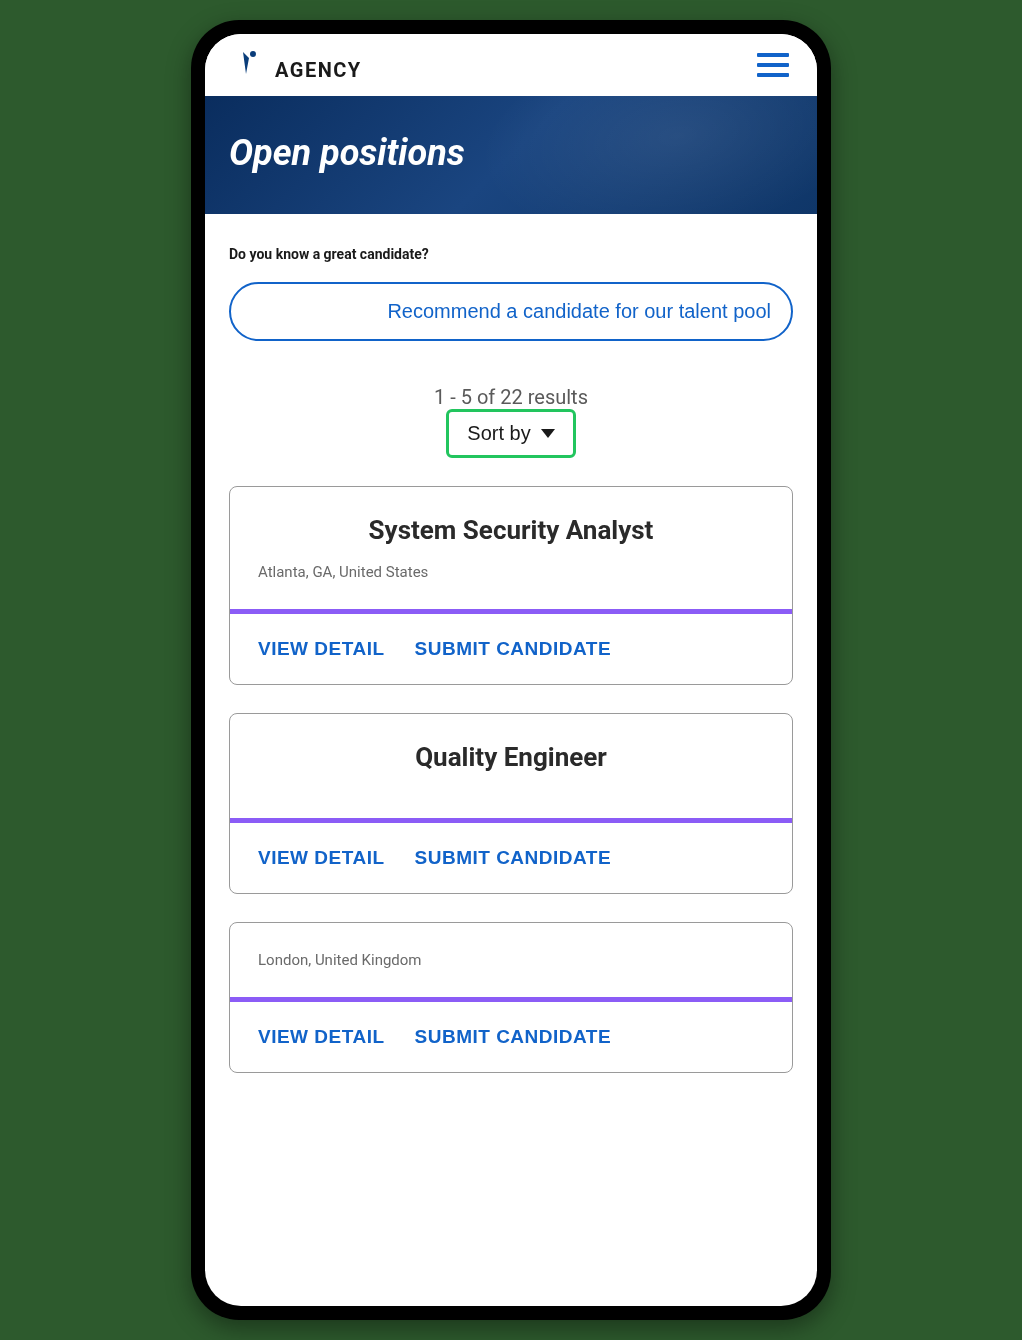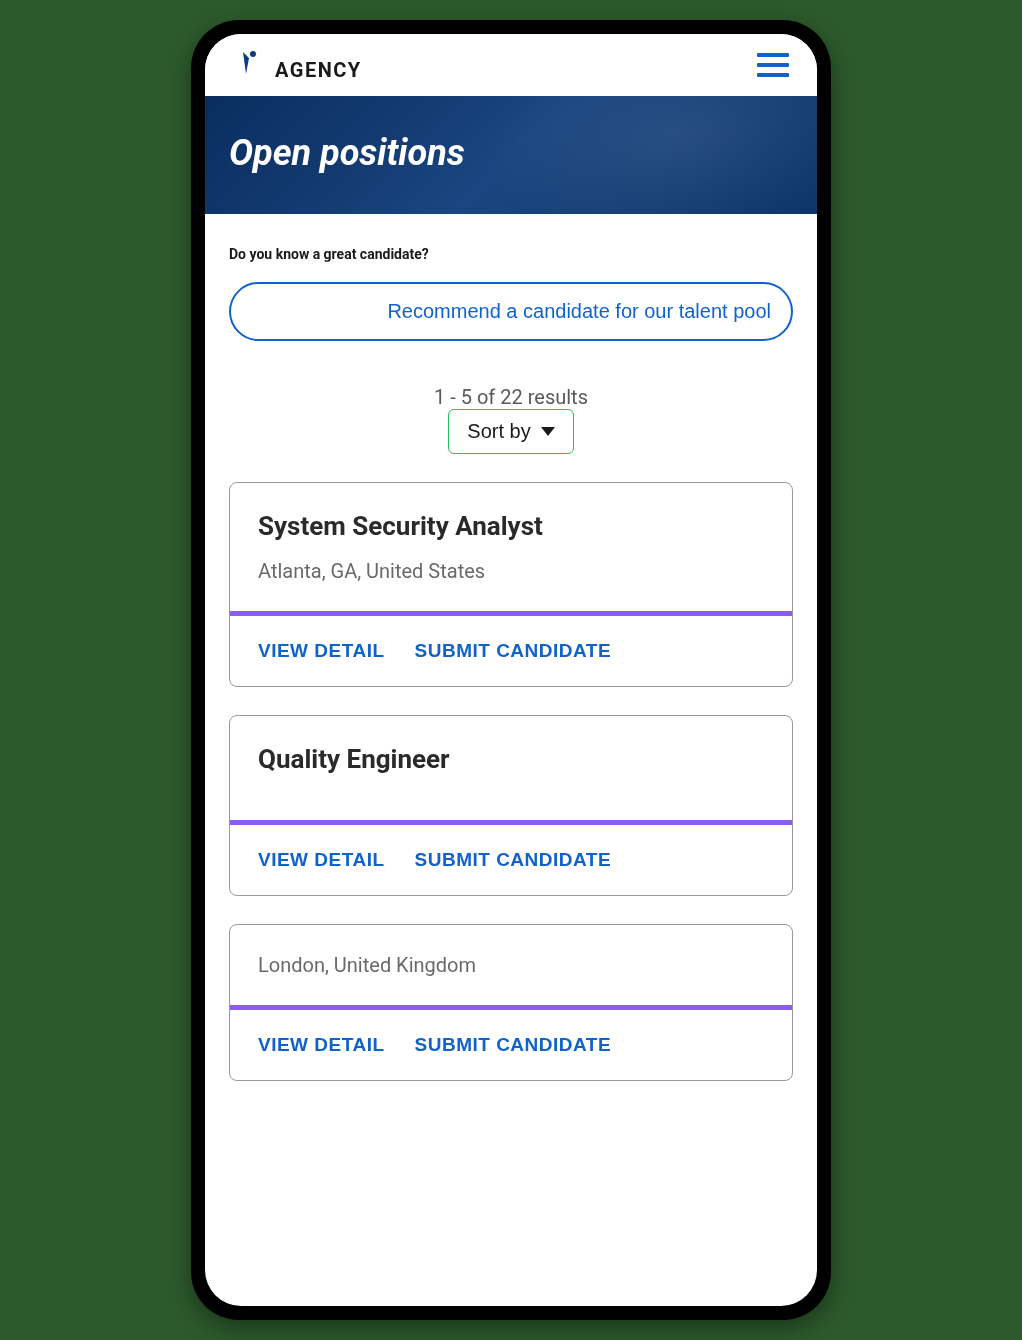--- a/index.html
+++ b/index.html
@@ -125,21 +125,21 @@
     }
     .results-count {
       font-size: 20px;
       color: #5a5a5a;
     }
     .sort-btn {
       display: flex;
       align-items: center;
       gap: 10px;
       padding: 10px 18px;
-      border: 1px solid #22c55e;
+      border: 3px solid #22c55e;
       border-radius: 6px;
       background: #fff;
       font-size: 20px;
       color: #1a1a1a;
       cursor: pointer;
     }
     .sort-btn .caret {
       width: 0;
       height: 0;
       border-left: 7px solid transparent;
@@ -153,23 +153,24 @@
       overflow: hidden;
     }
     .job-card-body {
       padding: 28px 28px 28px;
     }
     .job-title {
       font-size: 26px;
       font-weight: 700;
       color: #2a2a2a;
       margin-bottom: 18px;
+      text-align: center;
     }
     .job-location {
-      font-size: 20px;
+      font-size: 15px;
       color: #6a6a6a;
     }
     .job-card-actions {
       border-top: 5px solid #8b5cf6;
       padding: 24px 28px;
       display: flex;
       gap: 30px;
     }
     .job-action {
       color: #1163c9;

